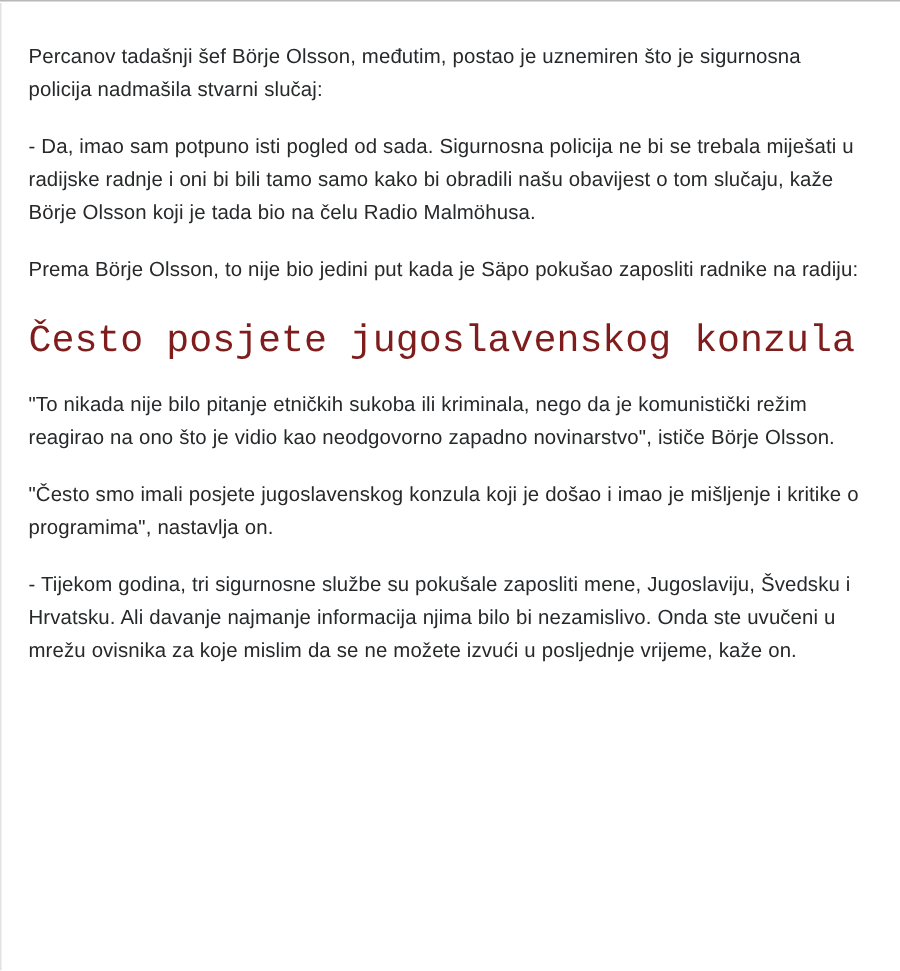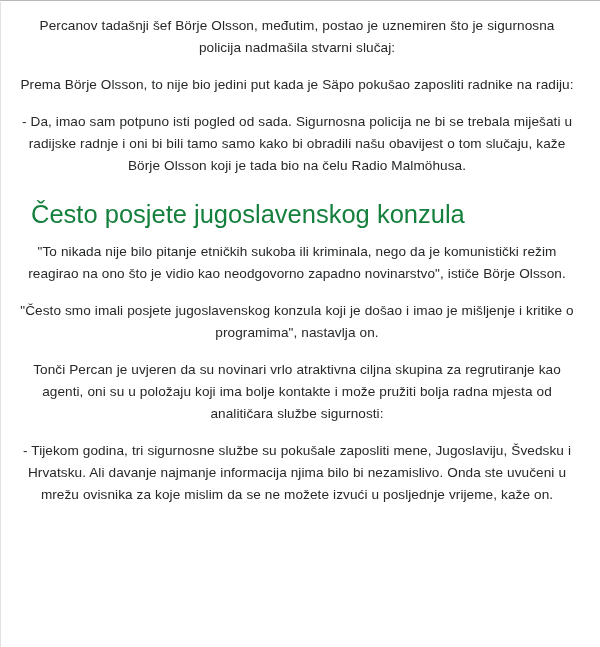--- a/index.html
+++ b/index.html
@@ -26,55 +26,54 @@
   }
 
   #article-body {
     box-sizing: border-box;
     height: 100%;
     border-left: 1px solid #e2e2e2;
     padding: 9px 25px 0 18px;
   }
 
   p.para {
-    margin: 4px 0 15px 0;
+    margin: 16px 0 15px 0;
     font-family: "Liberation Sans", sans-serif;
     font-size: 13.6px;
     line-height: 22px;
     color: #26282a;
     letter-spacing: 0.005em;
-    text-align: center;
+    text-align: left;
     word-spacing: 0.01em;
   }
 
   h2.section-heading {
-    margin: 22px 0 12px 12px;
-    font-family: Liberation Sans, sans-serif;
+    margin: 22px 0 12px 0;
+    font-family: Liberation Mono, monospace;
     font-weight: normal;
     font-size: 25.5px;
     line-height: 30px;
-    color: #15803d;
+    color: #7f1d1d;
     letter-spacing: 0;
   }
 </style>
 </head>
 <body>
 
 <div id="article">
   <div id="article-body">
 
     <div>
       <p class="para">Percanov tadašnji šef Börje Olsson, međutim, postao je uznemiren što je sigurnosna policija nadmašila stvarni slučaj:</p>
+      <p class="para">- Da, imao sam potpuno isti pogled od sada. Sigurnosna policija ne bi se trebala miješati u radijske radnje i oni bi bili tamo samo kako bi obradili našu obavijest o tom slučaju, kaže Börje Olsson koji je tada bio na čelu Radio Malmöhusa.</p>
       <p class="para">Prema Börje Olsson, to nije bio jedini put kada je Säpo pokušao zaposliti radnike na radiju:</p>
-      <p class="para">- Da, imao sam potpuno isti pogled od sada. Sigurnosna policija ne bi se trebala miješati u radijske radnje i oni bi bili tamo samo kako bi obradili našu obavijest o tom slučaju, kaže Börje Olsson koji je tada bio na čelu Radio Malmöhusa.</p>
     </div>
 
     <h2 class="section-heading">Često posjete jugoslavenskog konzula</h2>
 
     <div>
       <p class="para">"To nikada nije bilo pitanje etničkih sukoba ili kriminala, nego da je komunistički režim reagirao na ono što je vidio kao neodgovorno zapadno novinarstvo", ističe Börje Olsson.</p>
       <p class="para">"Često smo imali posjete jugoslavenskog konzula koji je došao i imao je mišljenje i kritike o programima", nastavlja on.</p>
-      <p class="para">Tonči Percan je uvjeren da su novinari vrlo atraktivna ciljna skupina za regrutiranje kao agenti, oni su u položaju koji ima bolje kontakte i može pružiti bolja radna mjesta od analitičara službe sigurnosti:</p>
       <p class="para">- Tijekom godina, tri sigurnosne službe su pokušale zaposliti mene, Jugoslaviju, Švedsku i Hrvatsku. Ali davanje najmanje informacija njima bilo bi nezamislivo. Onda ste uvučeni u mrežu ovisnika za koje mislim da se ne možete izvući u posljednje vrijeme, kaže on.</p>
     </div>
 
   </div>
 </div>
 
 </body></html>

